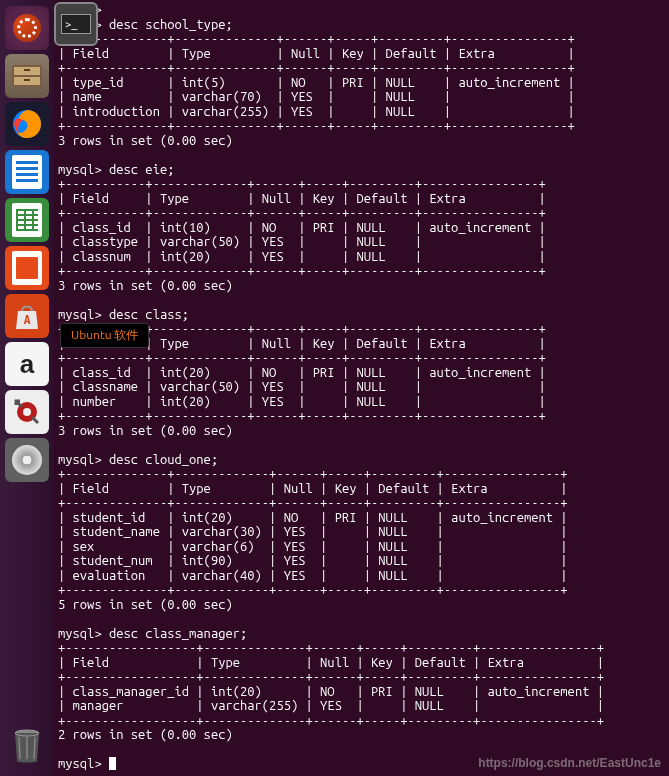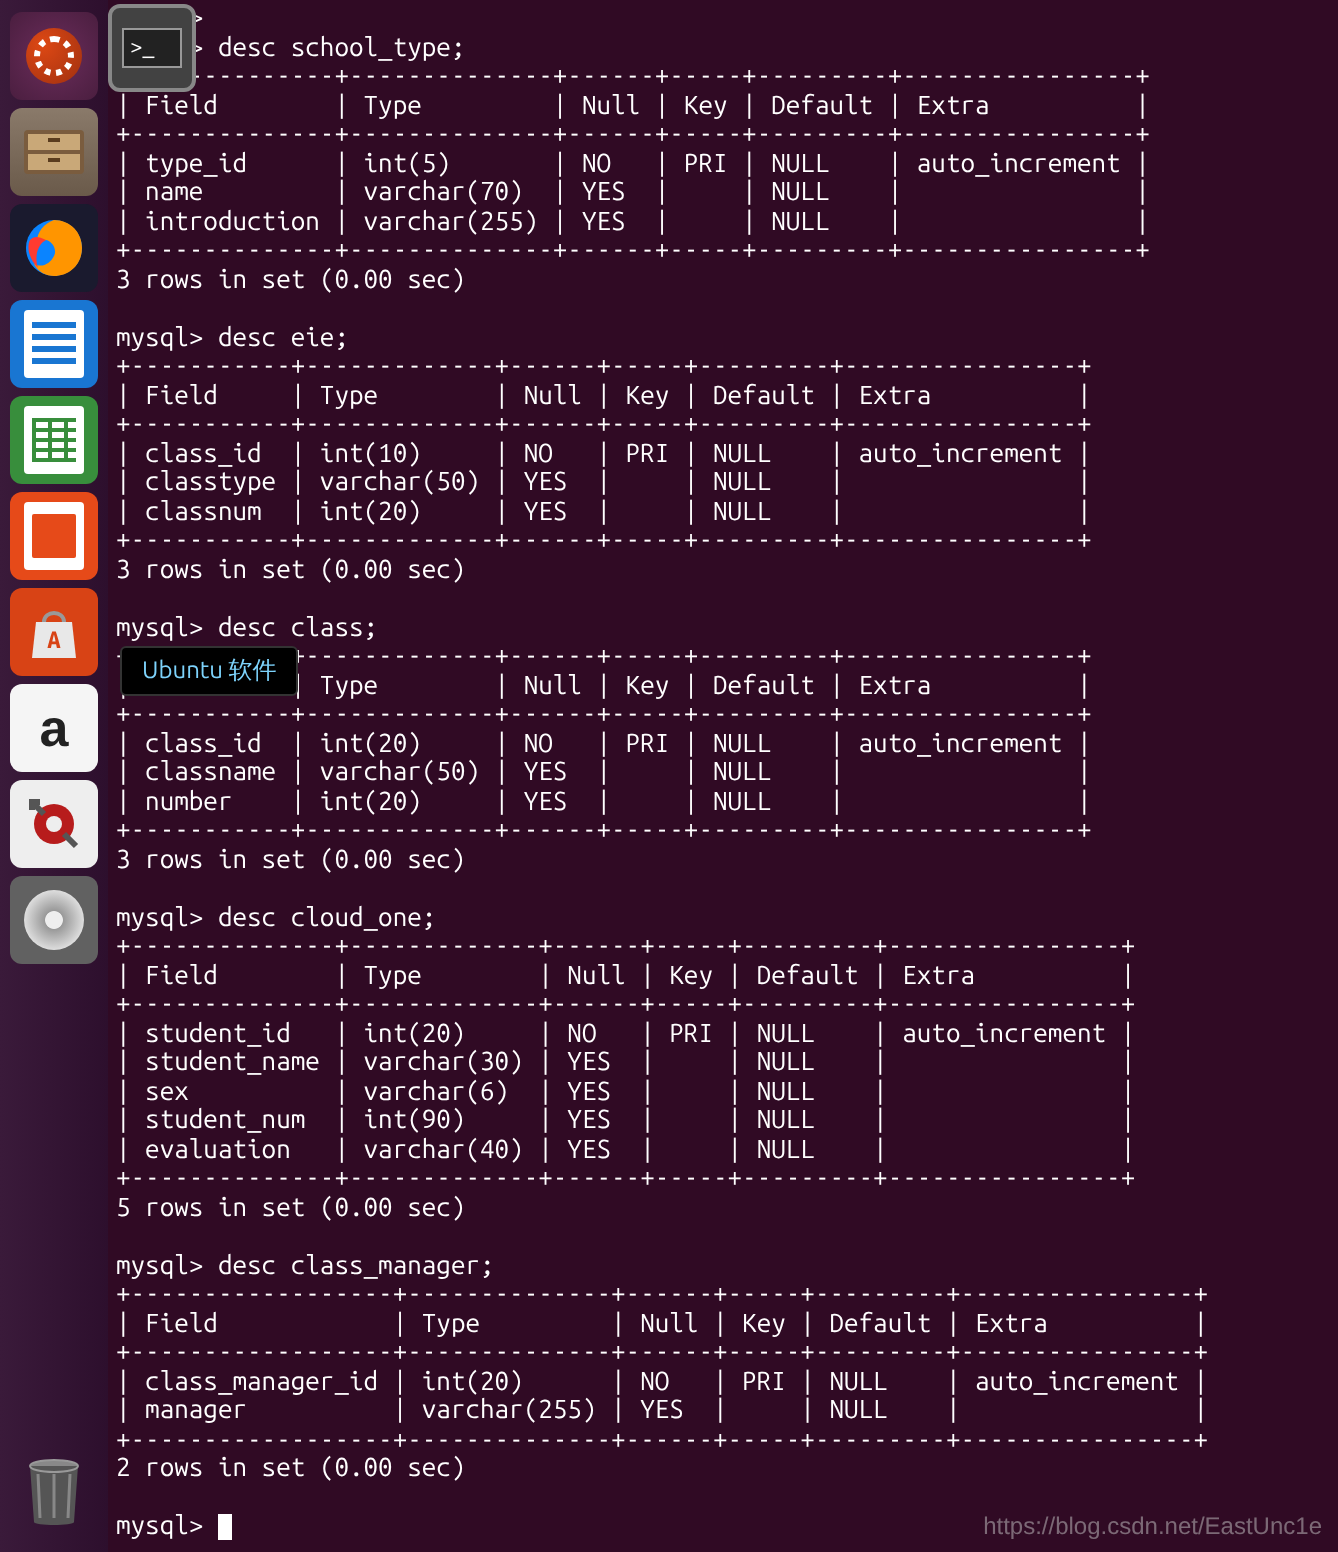--- a/index.html
+++ b/index.html
@@ -69,36 +69,37 @@
       color: #ffffff;
       line-height: 14.5px;
       white-space: pre;
       overflow: hidden;
     }
     .tooltip {
       position: absolute;
       left: 60px;
       top: 323px;
       background: #000000;
-      color: #7dd3fc;
+      color: #f97316;
       padding: 3px 10px;
       border-radius: 3px;
       font-family: 'Ubuntu', sans-serif;
       font-size: 12px;
       z-index: 20;
       border: 1px solid #333;
     }
     .watermark {
       position: absolute;
       right: 8px;
       bottom: 6px;
       color: rgba(200,200,200,0.5);
       font-family: sans-serif;
       font-size: 12px;
       z-index: 5;
+      font-weight: bold;
     }
     .cursor-block {
       display: inline-block;
       width: 7px;
       height: 13px;
       background: #ffffff;
       vertical-align: text-bottom;
     }
     .ubuntu-logo {
       width: 28px; height: 28px; border-radius: 50%;

